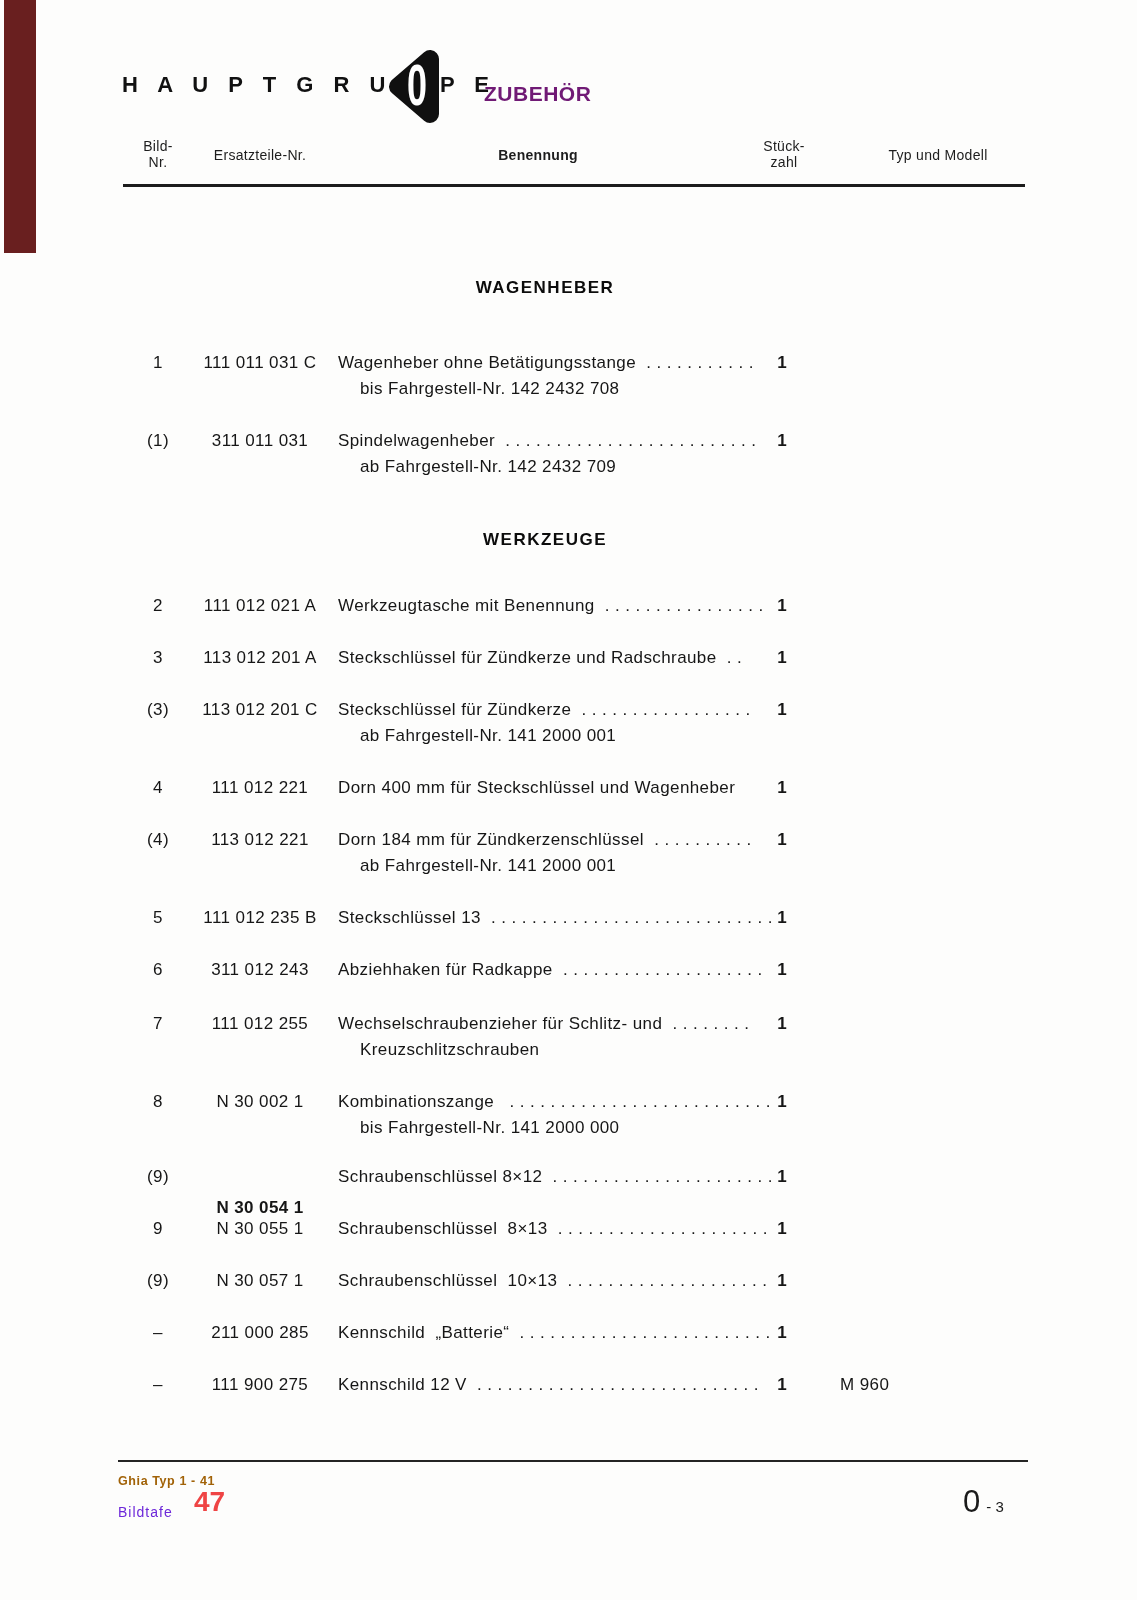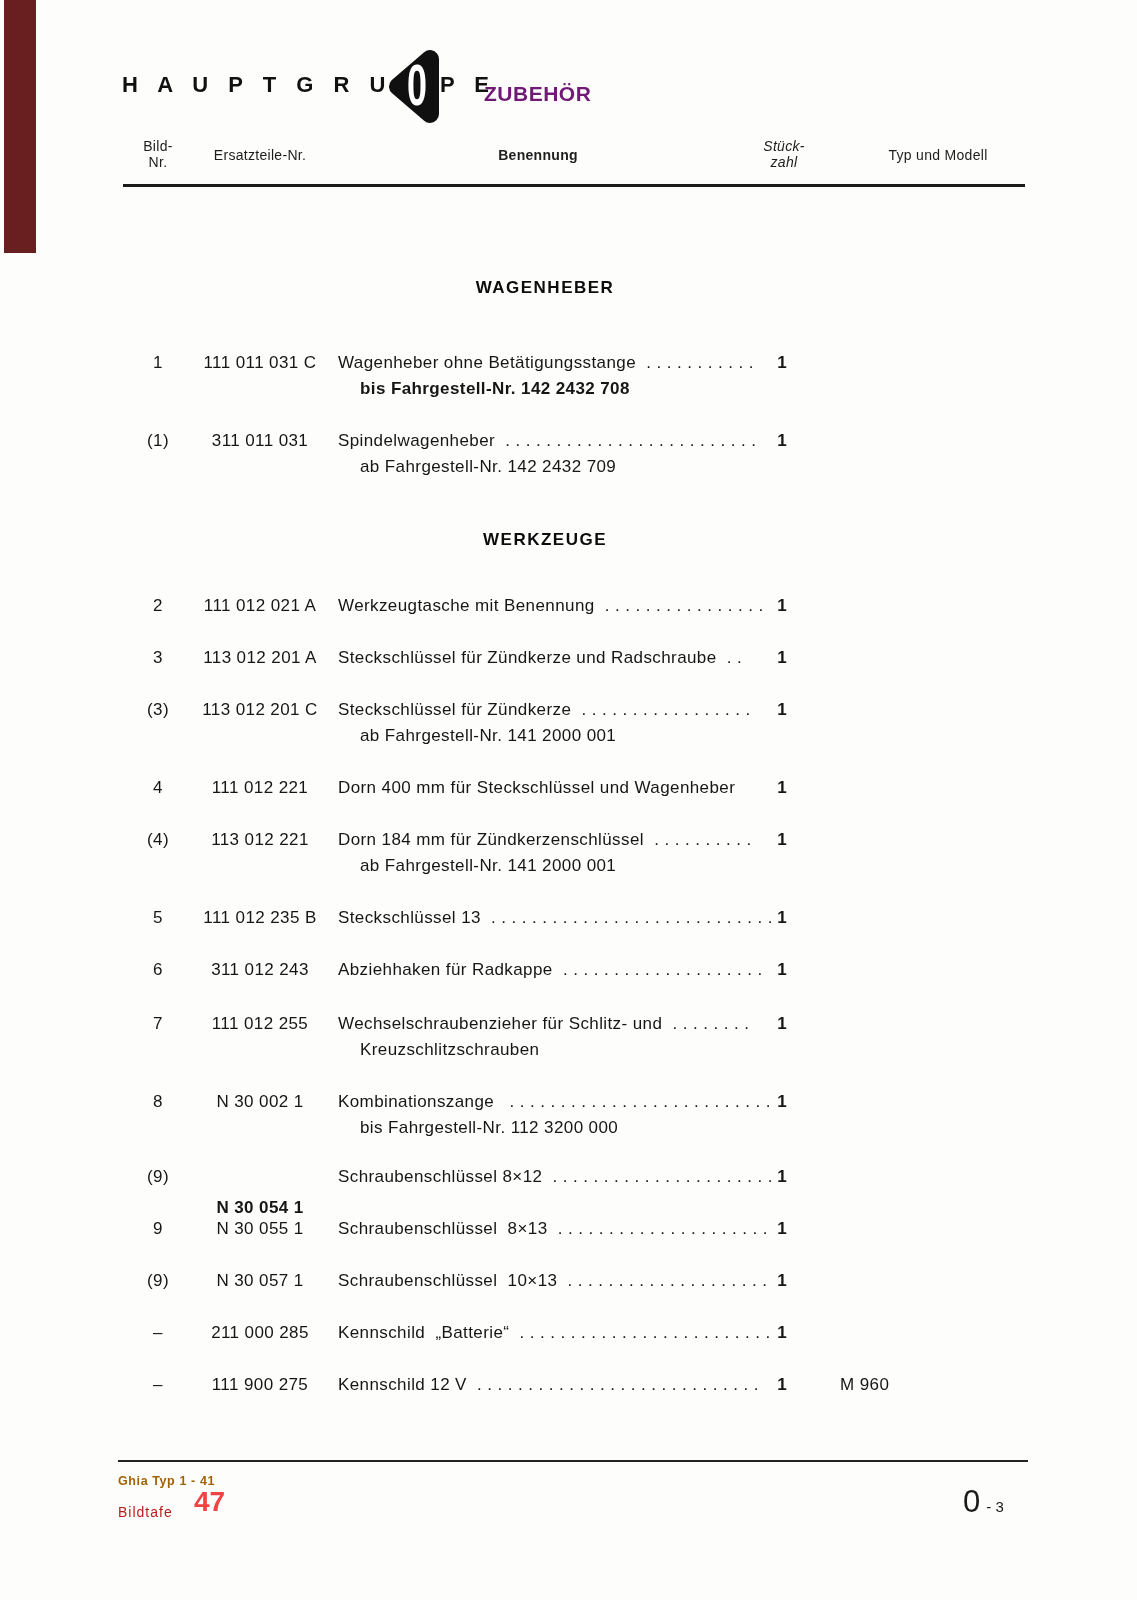--- a/index.html
+++ b/index.html
@@ -21,41 +21,41 @@
     transform:translate(-50%,-54%) scaleX(.62);
     font-size:58px;font-weight:700;color:#ffffff;line-height:1;
   }
   .group-name{position:absolute;left:484px;top:82px;font-size:21px;font-weight:700;letter-spacing:.5px;color:#701a75;}
 
   
   .colhead{position:absolute;font-size:14px;color:#1d1d1d;letter-spacing:.3px;text-align:center;line-height:16px;}
   .ch-bild{left:130px;top:138px;width:56px;}
   .ch-part{left:198px;top:147px;width:124px;}
   .ch-name{left:338px;top:147px;width:400px;font-weight:bold;}
-  .ch-qty{left:754px;top:138px;width:60px;font-style:italic;}
+  .ch-qty{left:754px;top:138px;width:60px;}
   .ch-model{left:853px;top:147px;width:170px;}
   .head-rule{position:absolute;left:123px;top:184px;width:902px;height:3px;background:#1c1c1c;}
 
   
   .section-heading{position:absolute;left:0;width:1090px;text-align:center;
     font-size:17px;font-weight:700;letter-spacing:1.5px;color:#0c0c0c;}
 
   
   .cell{position:absolute;font-size:17px;letter-spacing:.4px;line-height:20px;color:#161616;white-space:pre;}
   .cell-bild{left:130px;width:56px;text-align:center;}
   .cell-part{left:198px;width:124px;text-align:center;}
   .cell-name{left:338px;width:440px;}
   .cell-sub{left:360px;width:420px;}
   .cell-qty{left:758px;width:48px;text-align:center;font-weight:600;letter-spacing:0;}
   .cell-model{left:840px;width:140px;}
 
   
   .foot-rule{position:absolute;left:118px;top:1460px;width:910px;height:2px;background:#242424;}
   .foot-ghia{position:absolute;left:118px;top:1474px;font-size:12.5px;font-weight:700;letter-spacing:.6px;color:#a16207;}
-  .foot-bildtafe{position:absolute;left:118px;top:1504px;font-size:14px;letter-spacing:1px;color:#b91c1c;}
+  .foot-bildtafe{position:absolute;left:118px;top:1504px;font-size:14px;letter-spacing:1px;color:#6d28d9;}
   .foot-plate-num{position:absolute;left:194px;top:1486px;font-size:28px;font-weight:800;color:#ef4444;}
   .foot-page{position:absolute;left:963px;top:1484px;display:flex;align-items:baseline;color:#1a1a1a;}
   .foot-page .big{font-size:31px;font-weight:500;}
   .foot-page .small{font-size:15px;margin-left:6px;}
 </style>
 </head>
 <body>
 
 <div class="page">
 
@@ -85,21 +85,21 @@
   <div class="colhead ch-model">Typ und Modell</div>
 
   <div class="head-rule"></div>
 
   <div id="rows-root">
       <div class="section-heading" style="top: 278px;">WAGENHEBER</div>
       <div>
         <div class="cell cell-bild" style="top: 353px;">1</div>
         <div class="cell cell-part" style="top: 353px;">111 011 031 C</div>
         <div class="cell cell-name" style="top: 353px;">Wagenheber ohne Betätigungsstange  . . . . . . . . . . .</div>
-        <div class="cell cell-sub" style="top: 379px; font-weight: bold;">bis Fahrgestell-Nr. 142 2432 708</div>
+        <div class="cell cell-sub" style="top: 379px;">bis Fahrgestell-Nr. 142 2432 708</div>
         <div class="cell cell-qty" style="top: 353px;">1</div>
       </div>
       <div>
         <div class="cell cell-bild" style="top: 431px;">(1)</div>
         <div class="cell cell-part" style="top: 431px;">311 011 031</div>
         <div class="cell cell-name" style="top: 431px;">Spindelwagenheber  . . . . . . . . . . . . . . . . . . . . . . . . .</div>
         <div class="cell cell-sub" style="top: 457px;">ab Fahrgestell-Nr. 142 2432 709</div>
         <div class="cell cell-qty" style="top: 431px;">1</div>
       </div>
       <div class="section-heading" style="top: 530px;">WERKZEUGE</div>
@@ -151,21 +151,21 @@
         <div class="cell cell-bild" style="top: 1014px;">7</div>
         <div class="cell cell-part" style="top: 1014px;">111 012 255</div>
         <div class="cell cell-name" style="top: 1014px;">Wechselschraubenzieher für Schlitz- und  . . . . . . . .</div>
         <div class="cell cell-sub" style="top: 1040px;">Kreuzschlitzschrauben</div>
         <div class="cell cell-qty" style="top: 1014px;">1</div>
       </div>
       <div>
         <div class="cell cell-bild" style="top: 1092px;">8</div>
         <div class="cell cell-part" style="top: 1092px;">N 30 002 1</div>
         <div class="cell cell-name" style="top: 1092px;">Kombinationszange   . . . . . . . . . . . . . . . . . . . . . . . . . .</div>
-        <div class="cell cell-sub" style="top: 1118px;">bis Fahrgestell-Nr. 112 3200 000</div>
+        <div class="cell cell-sub" style="top: 1118px;">bis Fahrgestell-Nr. 141 2000 000</div>
         <div class="cell cell-qty" style="top: 1092px;">1</div>
       </div>
       <div>
         <div class="cell cell-bild" style="top: 1167px;">(9)</div>
         <div class="cell cell-part" style="top: 1198px; font-weight: bold;">N 30 054 1</div>
         <div class="cell cell-name" style="top: 1167px;">Schraubenschlüssel 8×12  . . . . . . . . . . . . . . . . . . . . . .</div>
         <div class="cell cell-qty" style="top: 1167px;">1</div>
       </div>
       <div>
         <div class="cell cell-bild" style="top: 1219px;">9</div>

